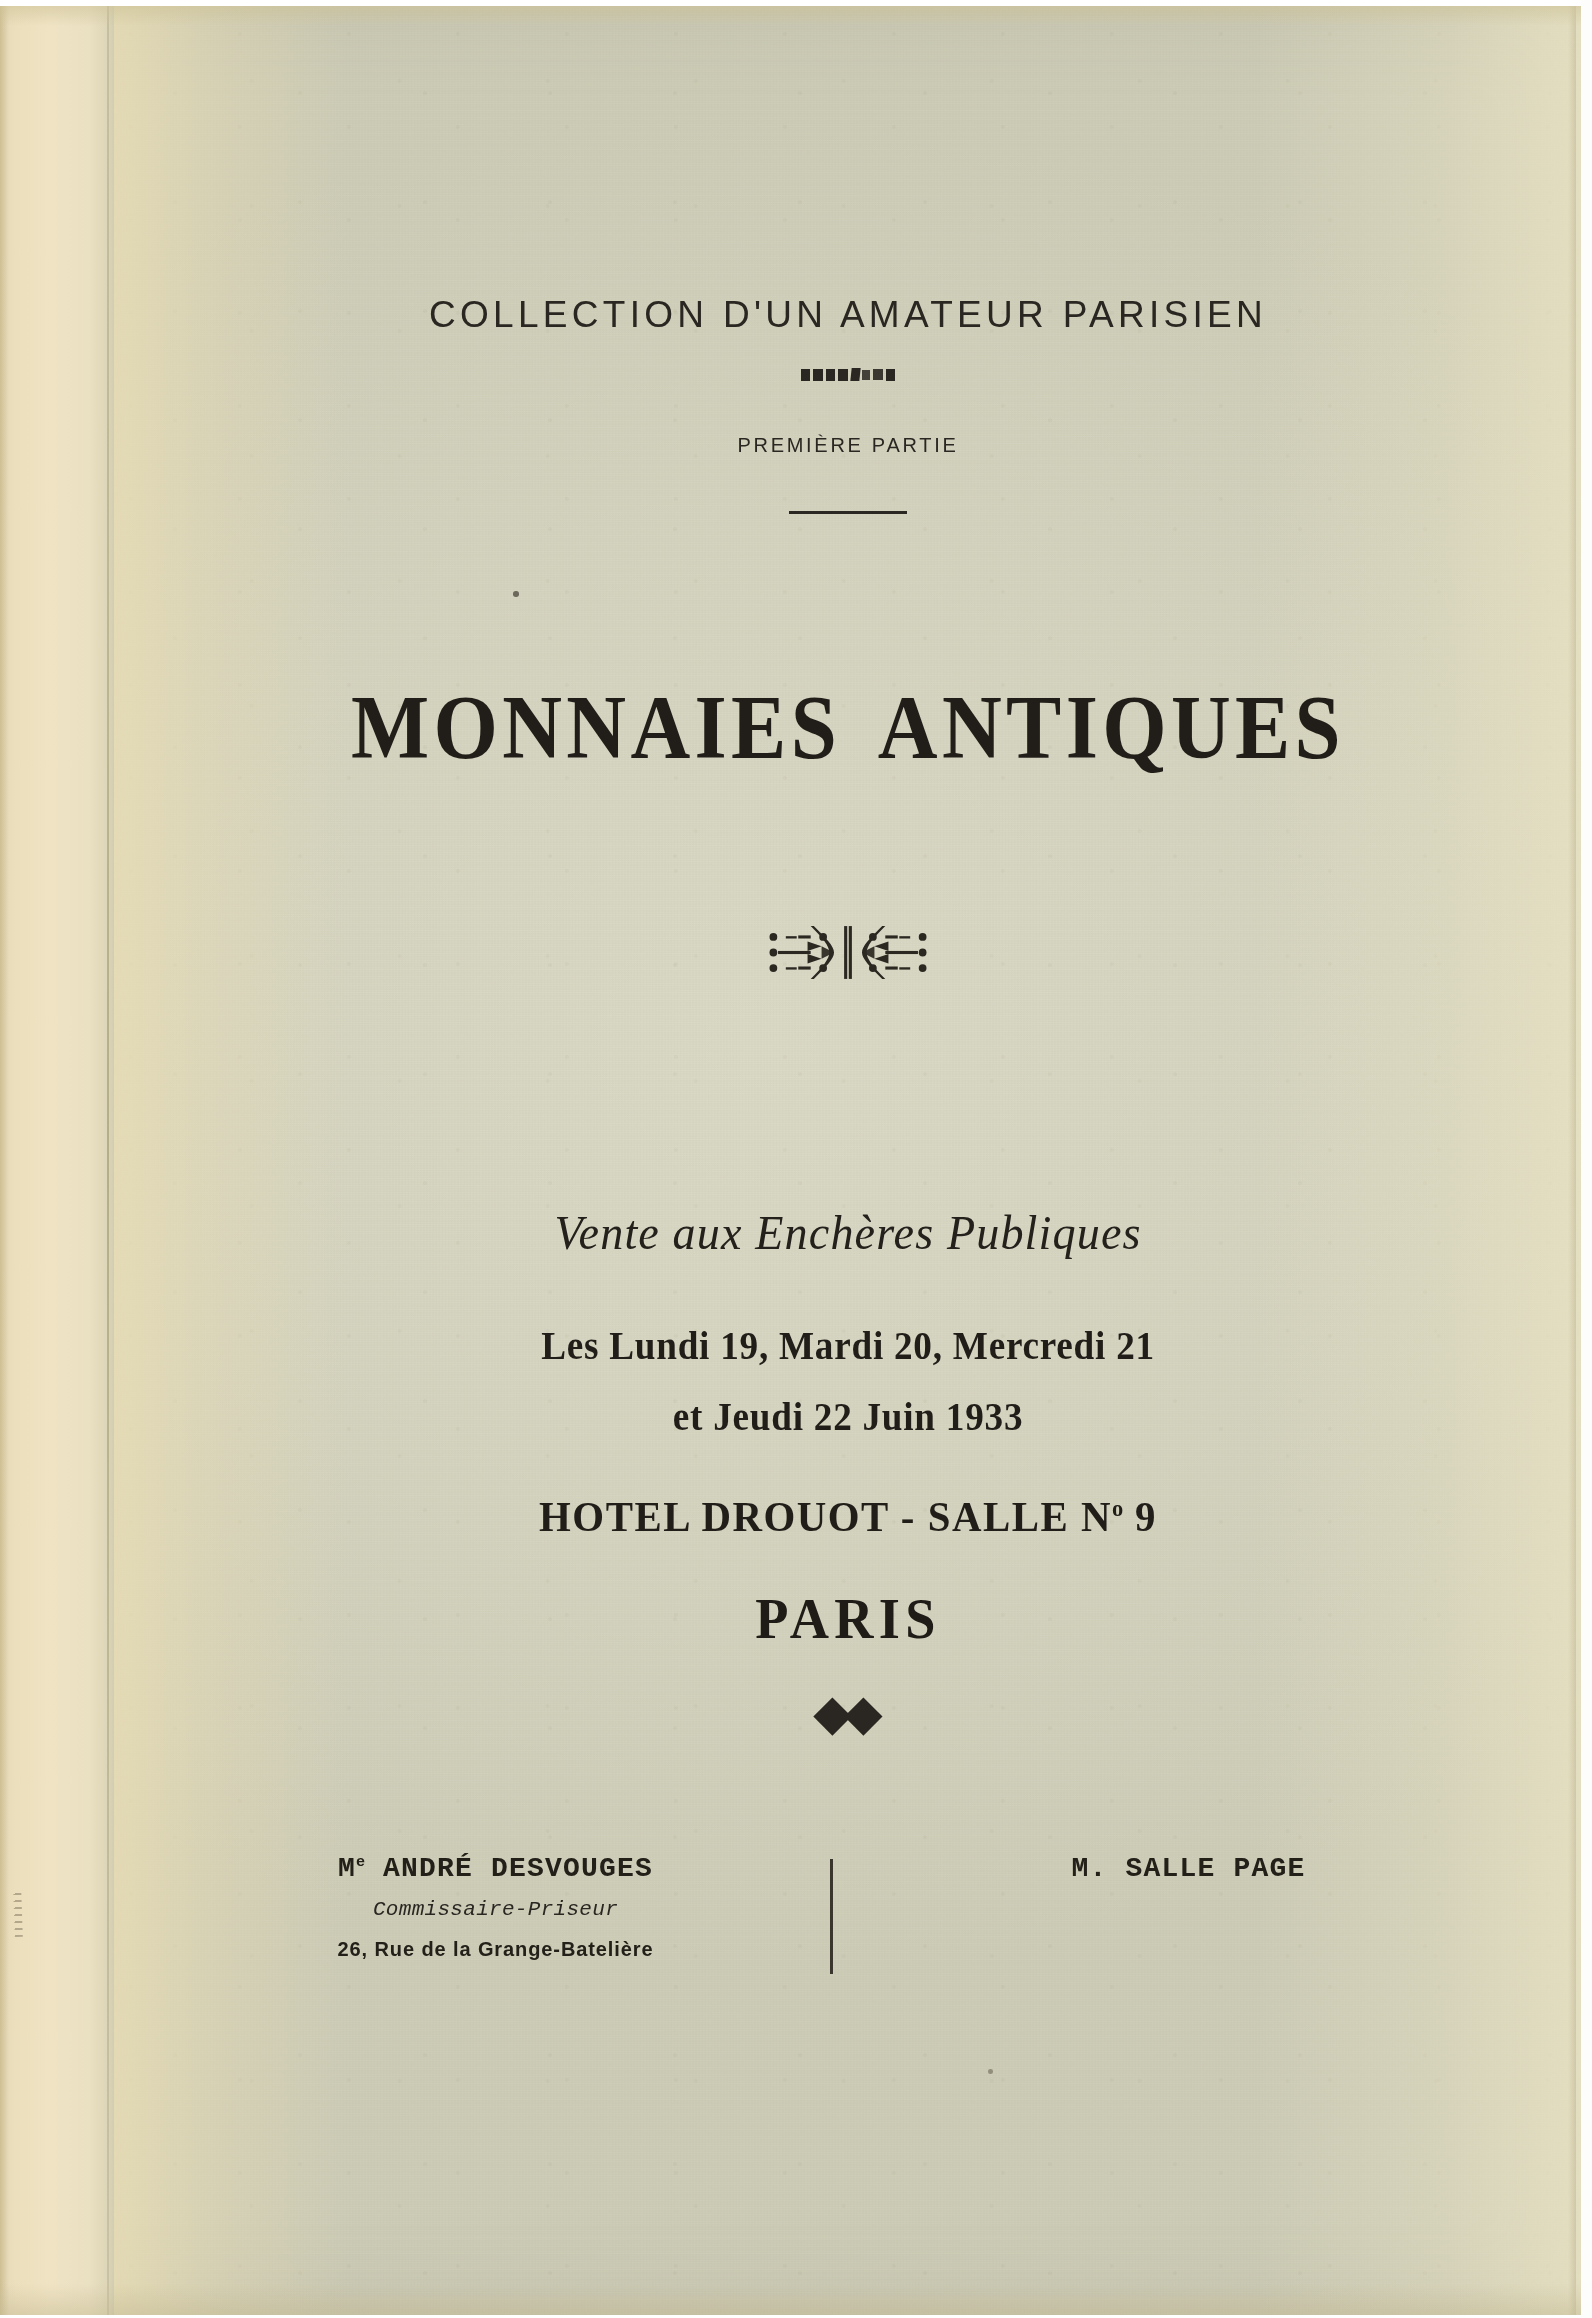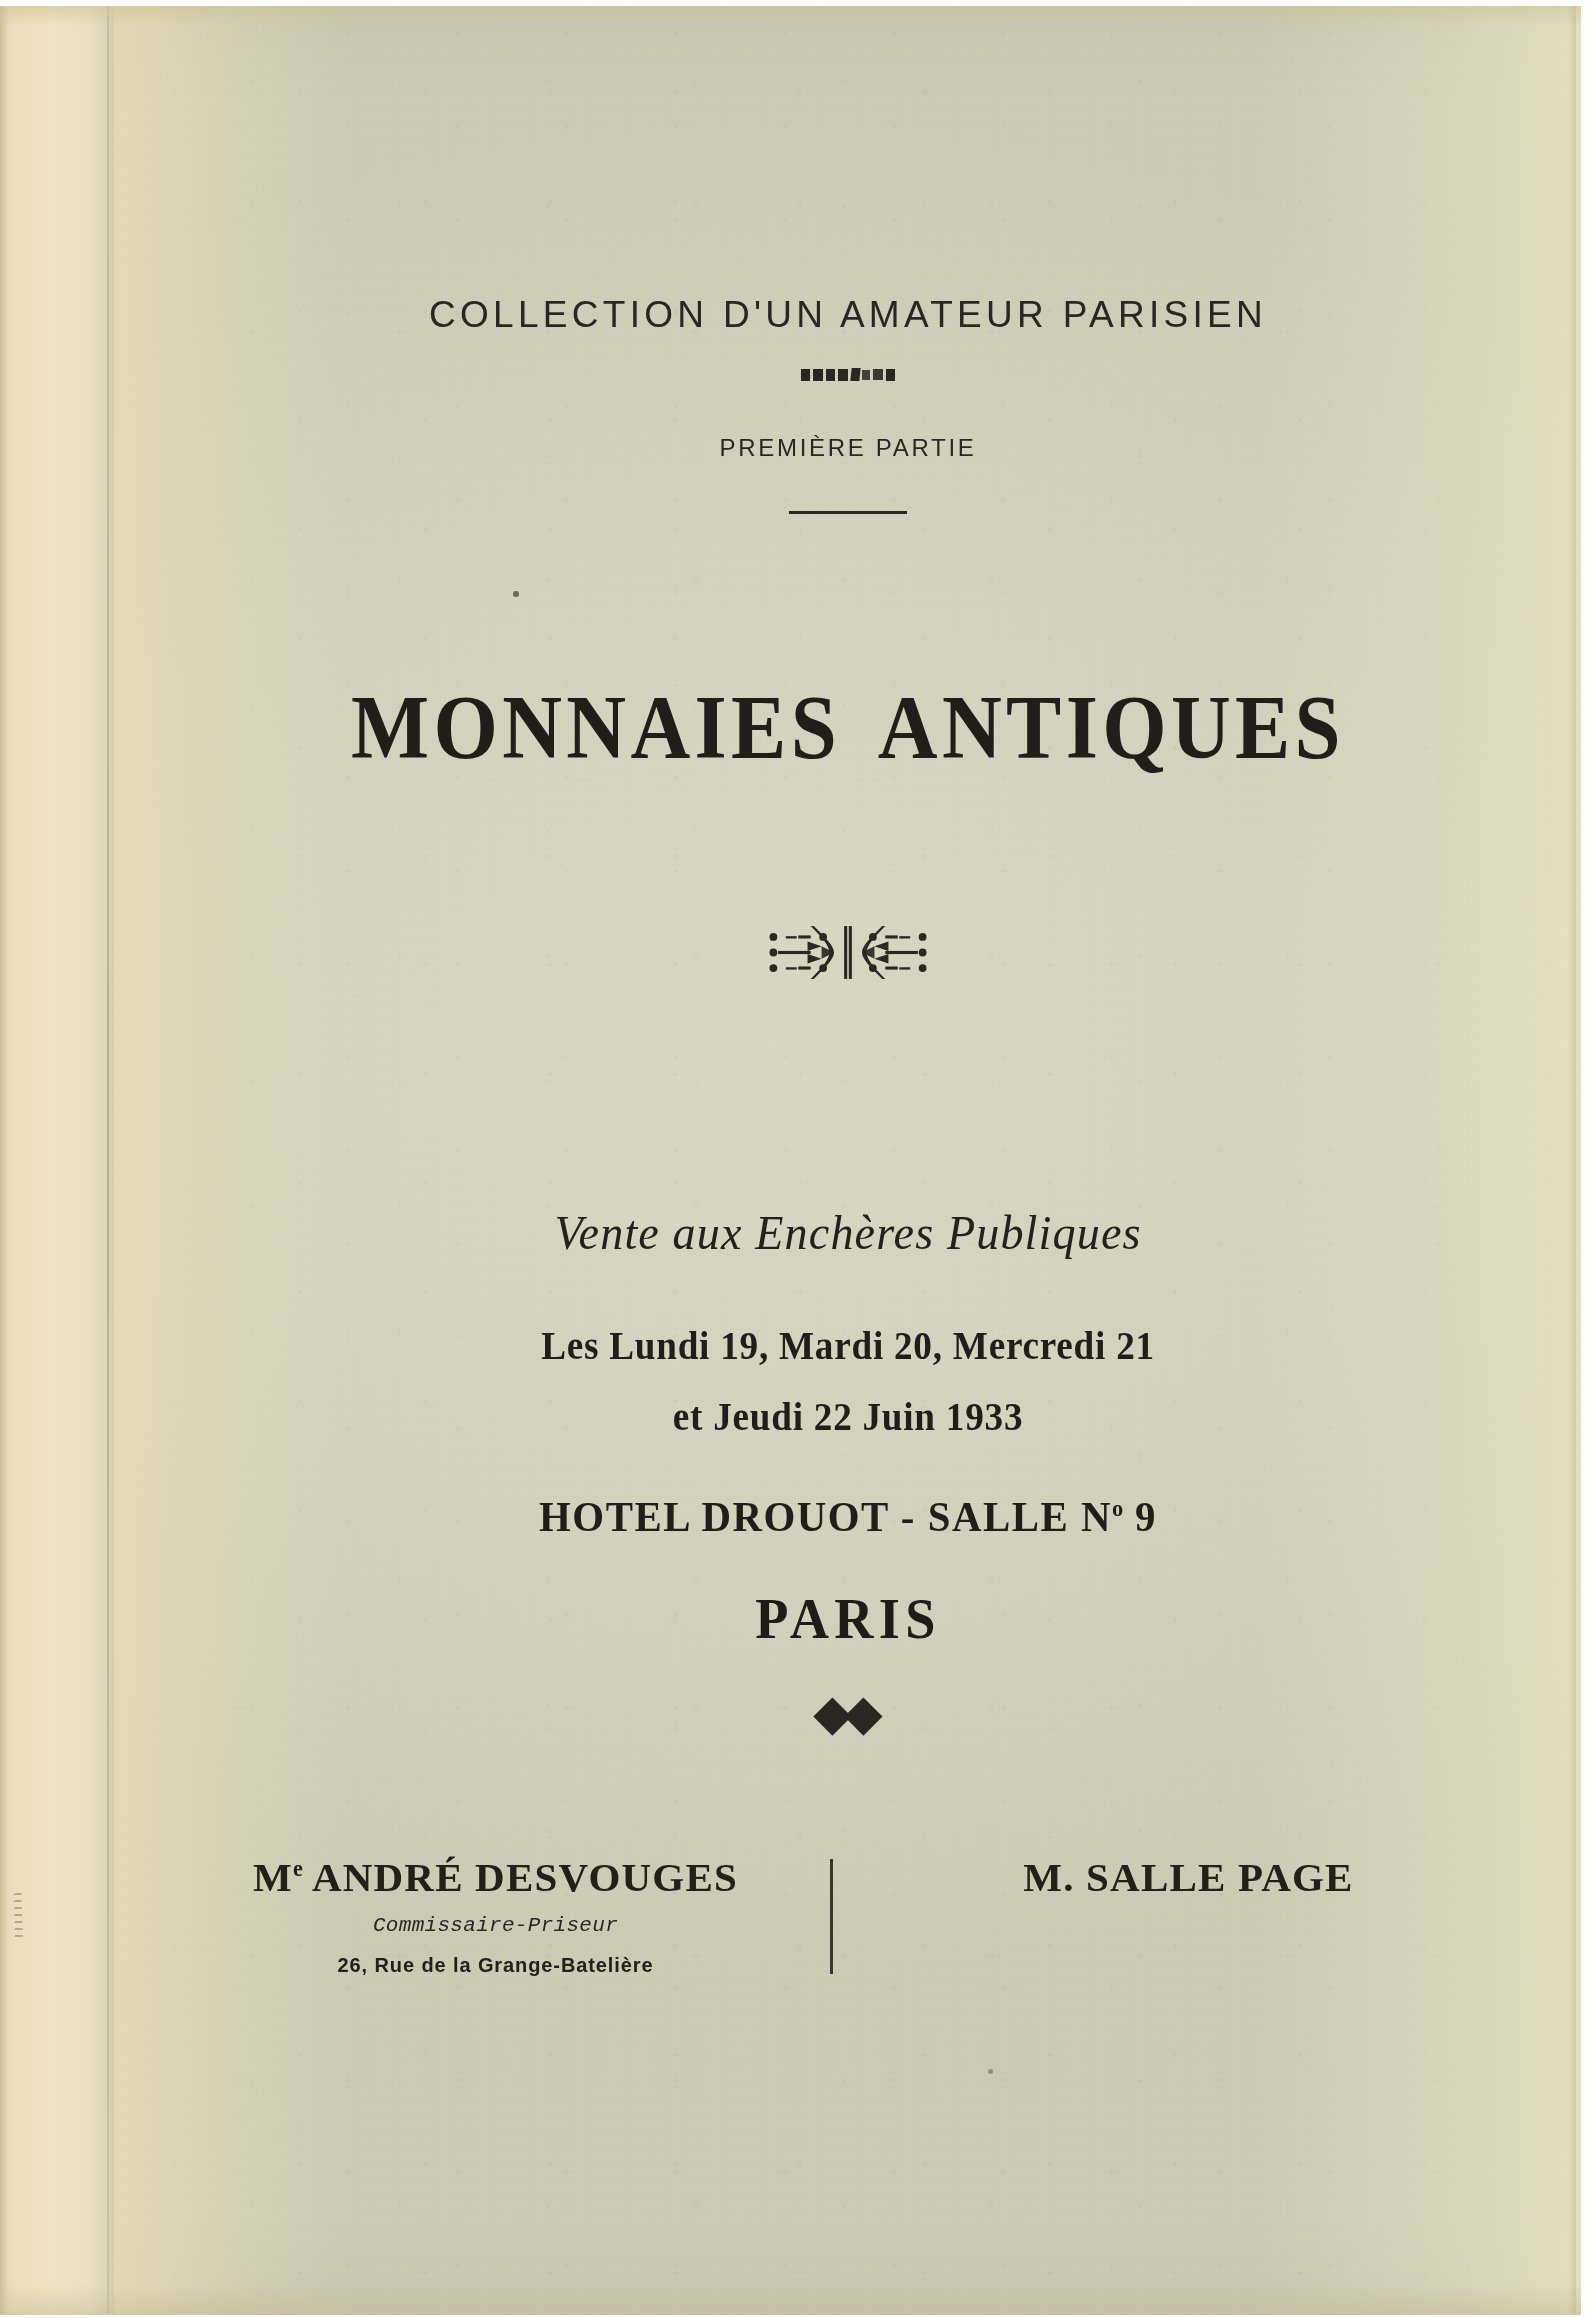--- a/index.html
+++ b/index.html
@@ -178,21 +178,21 @@
   .blocks-rule i:nth-child(5) { height: 13.2px; width: 8.6px; transform: skewX(-6deg); }
   .blocks-rule i:nth-child(6) { height: 10px; width: 7.8px; opacity: 0.85; }
   .blocks-rule i:nth-child(7) { height: 11px; opacity: 0.9; }
 
   
   .part-heading {
     position: absolute;
     left: 0; right: 0;
     top: 428px;
     font-family: "Liberation Sans", sans-serif;
-    font-size: 24px;
+    font-size: 20px;
     letter-spacing: 2.7px;
     color: #2a2722;
   }
   .short-rule {
     position: absolute;
     left: 50%;
     transform: translateX(-50%);
     top: 505px;
     width: 118px;
     height: 3.1px;
@@ -314,23 +314,23 @@
   }
   .credit-col {
     position: absolute;
     top: 0;
     text-align: center;
   }
   .col-left  { left: 70px;  width: 623px; }
   .col-right { left: 763px; width: 623px; }
 
   .credit-name {
-    font-family: Liberation Serif, serif;
+    font-family: Liberation Mono, monospace;
     font-weight: 700;
-    font-size: 41px;
+    font-size: 28px;
     letter-spacing: 1.2px;
     color: #232019;
     white-space: nowrap;
   }
   .credit-name sup {
     font-size: 0.54em;
     vertical-align: super;
     letter-spacing: 0;
   }
   .credit-role {

